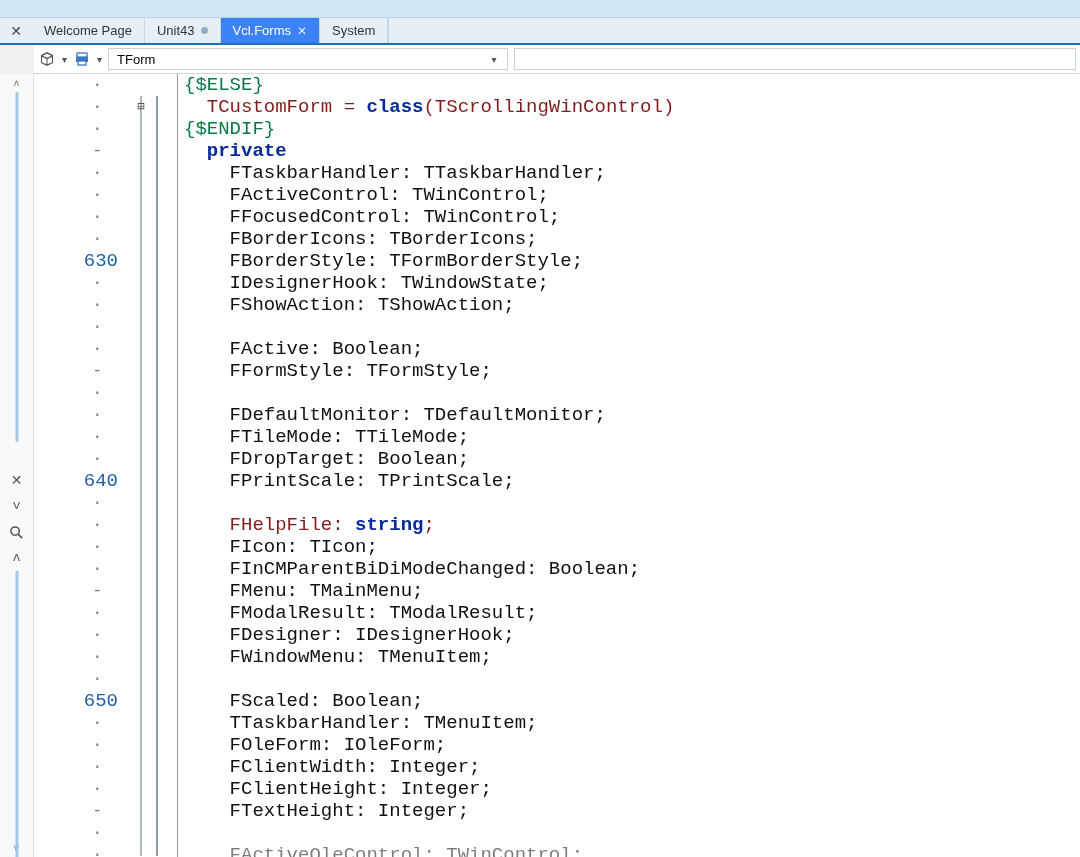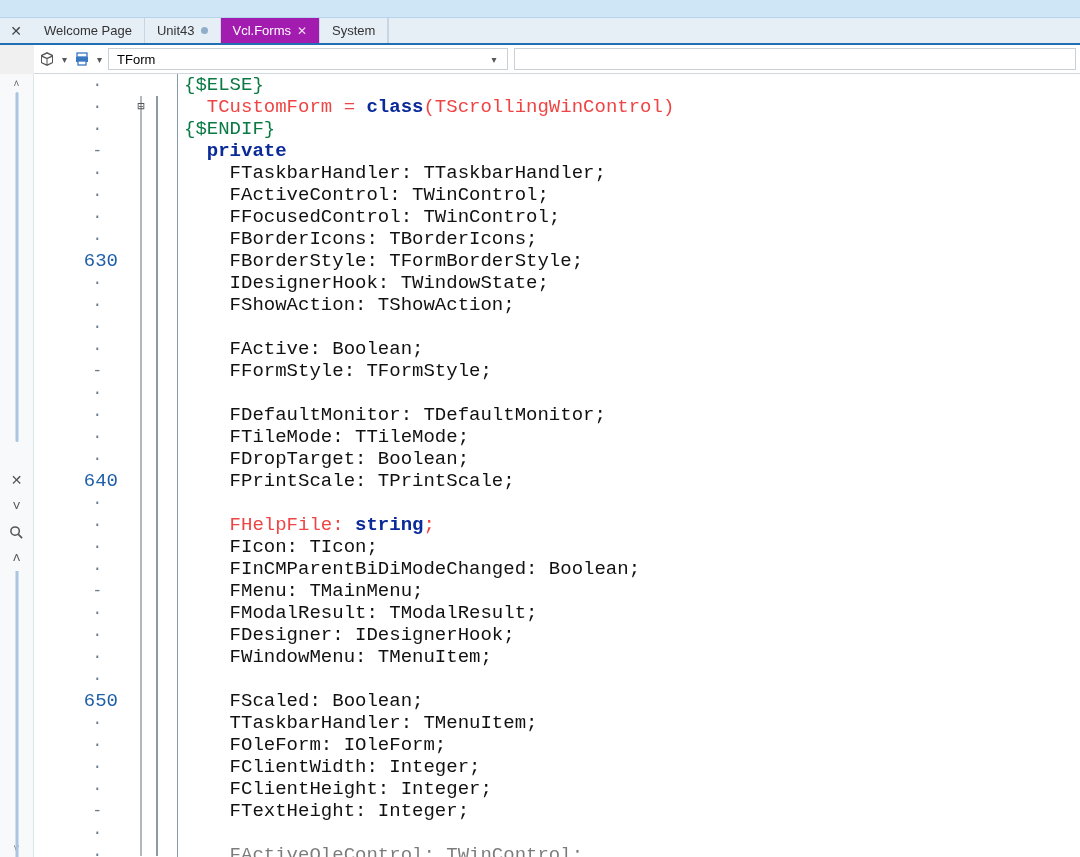--- a/index.html
+++ b/index.html
@@ -41,21 +41,21 @@
     align-items: center;
     padding: 0 12px;
     border-right: 1px solid #c8d6e2;
     color: #333;
     gap: 6px;
     cursor: pointer;
     font-size: 13px;
   }
   .tab.inactive { background: #e6eef6; }
   .tab.active {
-    background: #a21caf;
+    background: #3b82f6;
     color: #fff;
   }
   .tab .dot {
     width: 7px; height: 7px; border-radius: 50%;
     background: #8faecb;
     display: inline-block;
   }
   .tab .tabclose {
     font-size: 12px;
     opacity: .85;
@@ -209,21 +209,21 @@
   .code {
     position:absolute;
     left:150px;
     font-family: Consolas, "Courier New", monospace;
     font-size:19px;
     color:#111;
     white-space:pre;
   }
   .kw { color:#0a2a9a; font-weight:700; }
   .dir { color:#0a7a45; font-weight:500; }
-  .plain { color:#ef4444; }
+  .plain { color:#7f1d1d; }
 </style>
 </head>
 <body>
 
 <div class="topstrip"></div>
 
 <div class="tabbar">
   <div class="closex">✕</div>
   <div class="tab inactive">
     <span>Welcome Page</span>

